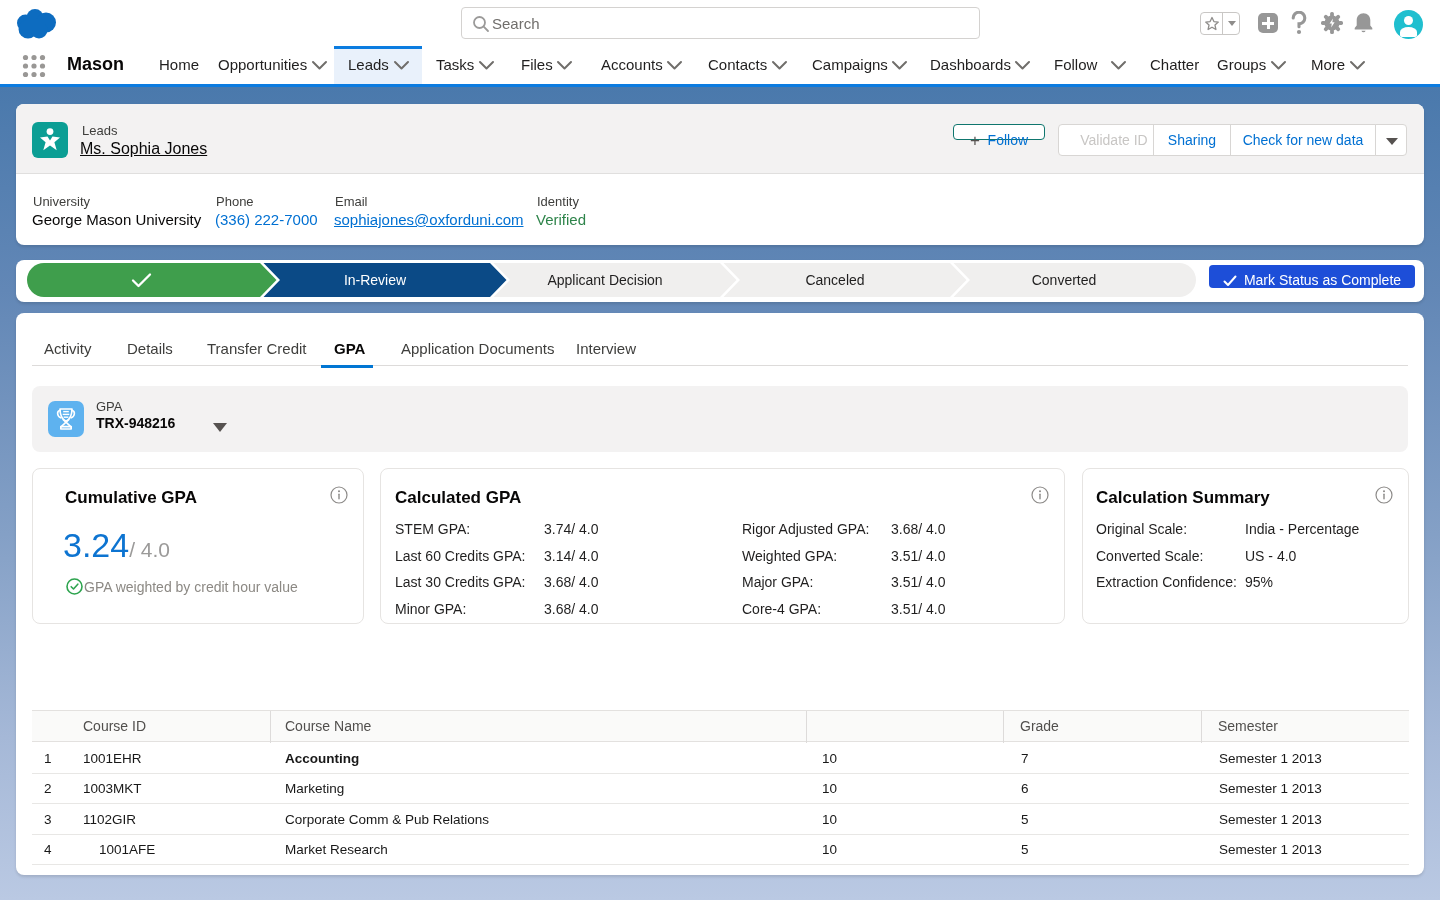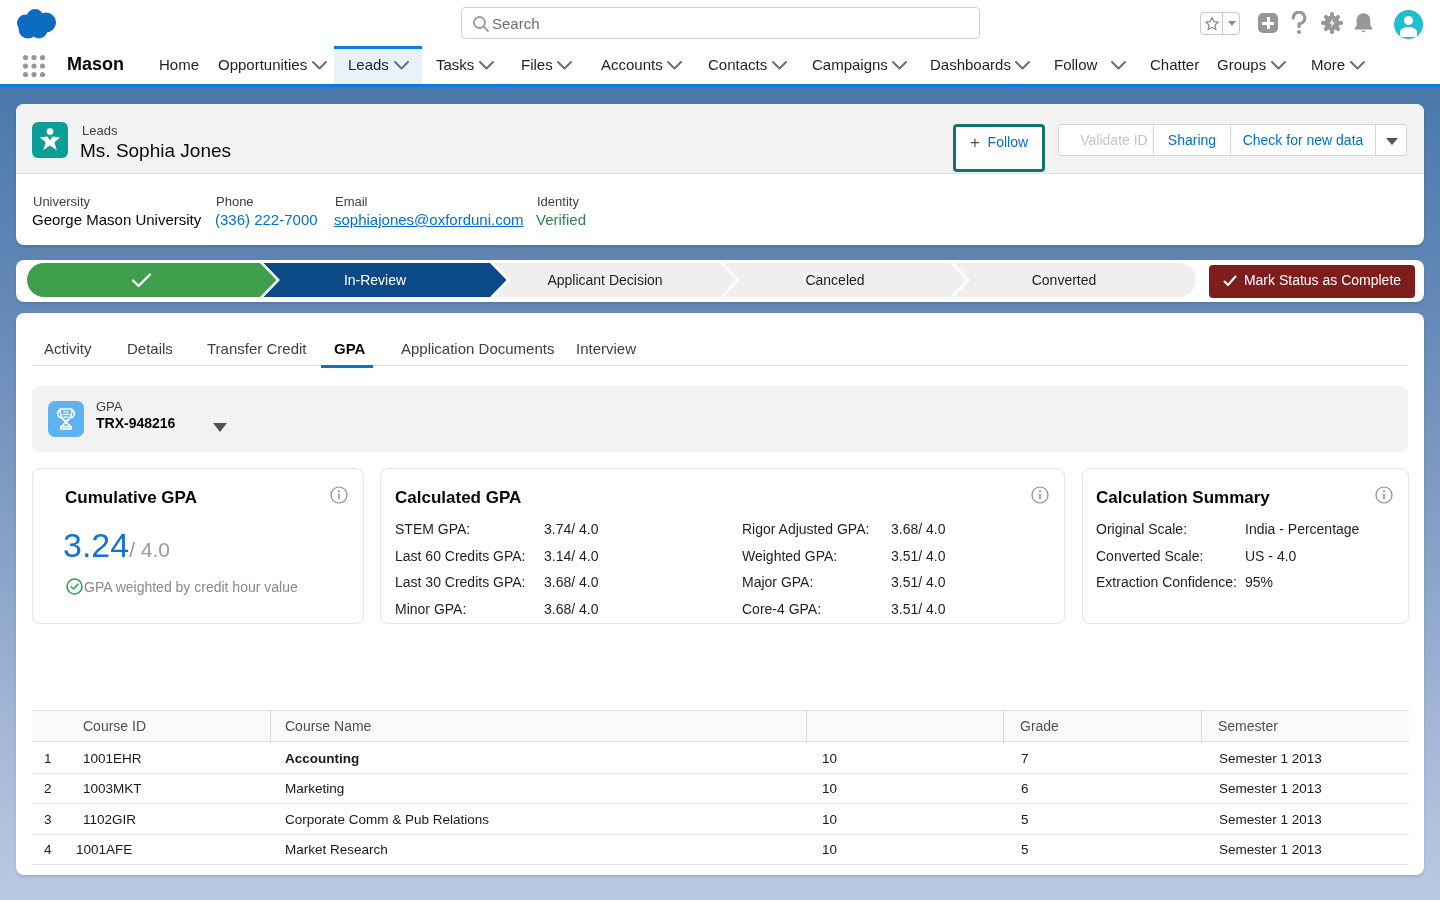--- a/index.html
+++ b/index.html
@@ -20,31 +20,31 @@
 
 
 #pagebg { position:absolute; left:0; top:87px; width:1440px; height:813px;
   background:linear-gradient(180deg,#4a79ac 0%, #6287b6 25%, #84a0c6 55%, #a5b8d7 80%, #bac9e3 100%); }
 
 
 #hlcard { position:absolute; left:16px; top:104px; width:1408px; height:141px; border-radius:8px; background:#fff; box-shadow:0 2px 3px rgba(0,0,0,.12); }
 #hlcard .top { position:absolute; left:0; top:0; width:1408px; height:70px; background:#f3f2f2; border-radius:8px 8px 0 0; border-bottom:1px solid #e0dfde; }
 #leadicon { position:absolute; left:16px; top:18px; width:36px; height:36px; border-radius:6px; background:#0b9e94; }
 #hlcard .enttype { position:absolute; left:66px; top:19px; font-size:13px; color:#3e3e3c; }
-#hlcard .entname { position:absolute; left:64px; top:36px; font-size:19px; color:#080707; }
-.btn { position:absolute; height:48px; background:#fff; border:3px solid #0f766e; border-radius:4px; font-size:14px; color:#0070d2; text-align:center; }
+#hlcard .entname { position:absolute; left:64px; top:36px; font-size:16px; color:#080707;text-decoration:underline; }
+.btn { position:absolute; height:16px; background:#fff; border:1px solid #0f766e; border-radius:4px; font-size:14px; color:#0070d2; text-align:center; }
 .btngroup { position:absolute; left:1042px; top:20px; height:32px; }
 .btngroup .seg { position:absolute; top:0; height:32px; border:1px solid #d8d6d4; background:#fff; font-size:14px; text-align:center; line-height:30px; }
 .fieldlabel { position:absolute; top:90px; font-size:13px; color:#3e3e3c; }
 .fieldvalue { position:absolute; top:107px; font-size:15px; color:#080707; }
 a.link { color:#0070d2; text-decoration:none; }
 
 
 #pathcard { position:absolute; left:16px; top:260px; width:1408px; height:42px; border-radius:8px; background:#fff; box-shadow:0 2px 3px rgba(0,0,0,.12); }
-#markbtn { position:absolute; left:1193px; top:5px; width:206px; height:33px; background:#7f1d1d; border-radius:4px; color:#fff; font-size:14px; text-align:center; line-height:31px; }
+#markbtn { position:absolute; left:1193px; top:5px; width:206px; height:23px; background:#1d4ed8; border-radius:4px; color:#fff; font-size:14px; text-align:center; line-height:31px; }
 
 
 #maincard { position:absolute; left:16px; top:313px; width:1408px; height:562px; border-radius:8px; background:#fff; box-shadow:0 2px 3px rgba(0,0,0,.12); }
 .rtab { position:absolute; top:27px; font-size:15px; color:#3e3e3c; }
 #tabline { position:absolute; left:16px; top:52px; width:1376px; height:1px; background:#dddbda; }
 #tabactive { position:absolute; left:305px; top:52px; width:52px; height:3px; background:#0176d3; }
 
 .banner { position:absolute; left:16px; width:1376px; background:#f3f2f2; border-radius:8px; }
 #banner1 { top:73px; height:66px; }
 #banner2 { top:329px; height:64px; }
@@ -342,21 +342,21 @@
     <div class="drow" style="top:95px;">
       <div class="dcell" style="left:12px;">3</div>
       <div class="dcell" style="left:51px;">1102GIR</div>
       <div class="dcell" style="left:253px;">Corporate Comm &amp; Pub Relations</div>
       <div class="dcell" style="left:790px;">10</div>
       <div class="dcell" style="left:989px;">5</div>
       <div class="dcell" style="left:1187px;">Semester 1 2013</div>
     </div>
     <div class="drow" style="top:125px;">
       <div class="dcell" style="left:12px;">4</div>
-      <div class="dcell" style="left:44px;text-align:right;">1001AFE</div>
+      <div class="dcell" style="left:67px;text-align:right;">1001AFE</div>
       <div class="dcell" style="left:253px;">Market Research</div>
       <div class="dcell" style="left:790px;">10</div>
       <div class="dcell" style="left:989px;">5</div>
       <div class="dcell" style="left:1187px;">Semester 1 2013</div>
     </div>
   </div>
 </div>
 
 <svg class="abs" style="left:0;top:46px;pointer-events:none" width="1440" height="41" viewBox="0 0 1440 41">
   <g fill="none" stroke="#706e6b" stroke-width="2" stroke-linecap="round" stroke-linejoin="round">

